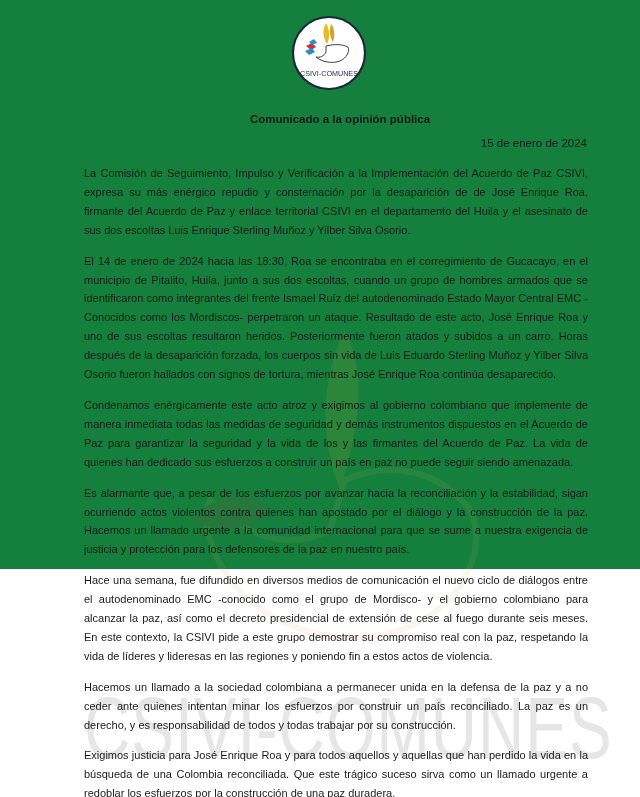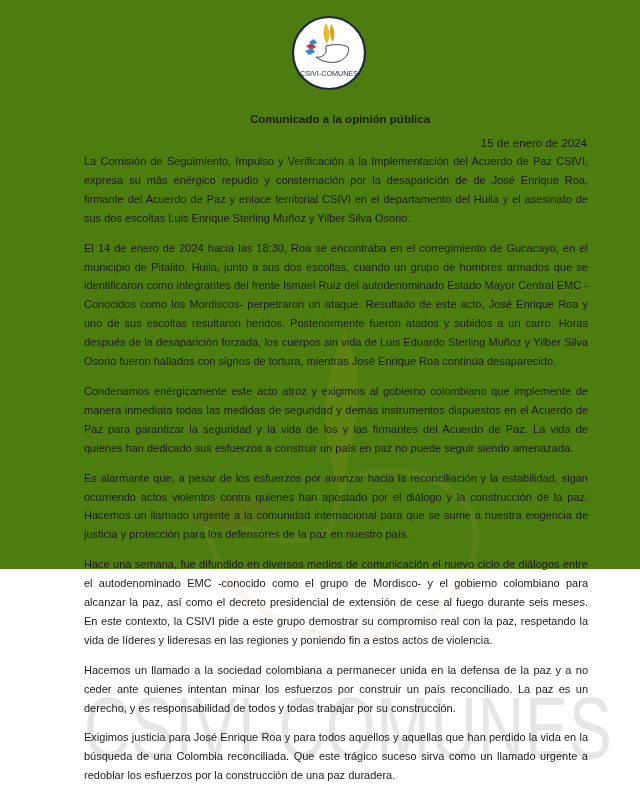--- a/index.html
+++ b/index.html
@@ -1,28 +1,28 @@
 <!DOCTYPE html>
 <html><head>
 <meta charset="utf-8">
 <style>
   html, body { margin: 0; padding: 0; background: #ffffff; }
   body { width: 640px; height: 797px; position: relative; overflow: hidden;
          font-family: "Liberation Sans", sans-serif; color: #1a1a1a; }
-  .page { position: absolute; left: 0; top: 0; width: 640px; height: 569px; background: #4d7c0f; }
+  .page { position: absolute; left: 0; top: 0; width: 640px; height: 569px; background: #15803d; }
   .logo { position: absolute; left: 290px; top: 14px; width: 78px; height: 78px; }
   .watermark-dove { position: absolute; left: 170px; top: 320px; width: 330px; height: 380px; opacity: 0.10; }
   .watermark-text { position: absolute; left: 84px; top: 678px; width: 500px; text-align: center;
          font-family: "Liberation Sans", sans-serif; font-size: 64px; letter-spacing: 1px;
          color: #e6e6e6; font-weight: normal; transform: scaleY(1.35); transform-origin: top left; white-space: nowrap; }
   .title { position: absolute; left: 0; top: 113px; width: 640px; text-align: center;
            font-size: 11.5px; font-weight: bold; margin-left: 20px; }
   .date { position: absolute; right: 53px; top: 137px; font-size: 11.5px; }
   .body { position: absolute; left: 84px; top: 152px; width: 504px; font-size: 11px; line-height: 18.9px; }
-  .body p { margin: 0 0 11px 0; text-align: justify; }
+  .body p { margin: 12px 0 11px 0; text-align: justify; }
   .body b { font-weight: normal; }
 </style>
 </head>
 <body>
 
 <div class="page">
 
   <svg class="watermark-dove" viewBox="0 0 330 380">
     <path d="M175 10 C150 60 150 120 170 170 C185 120 200 60 175 10 Z" fill="#e9b92a"></path>
     <path d="M175 160 C220 140 270 150 300 190 C320 230 290 290 230 310 C170 330 100 310 60 260 C40 230 30 200 40 180 C80 220 120 230 160 210 Z" fill="none" stroke="#c9b36a" stroke-width="6"></path>

